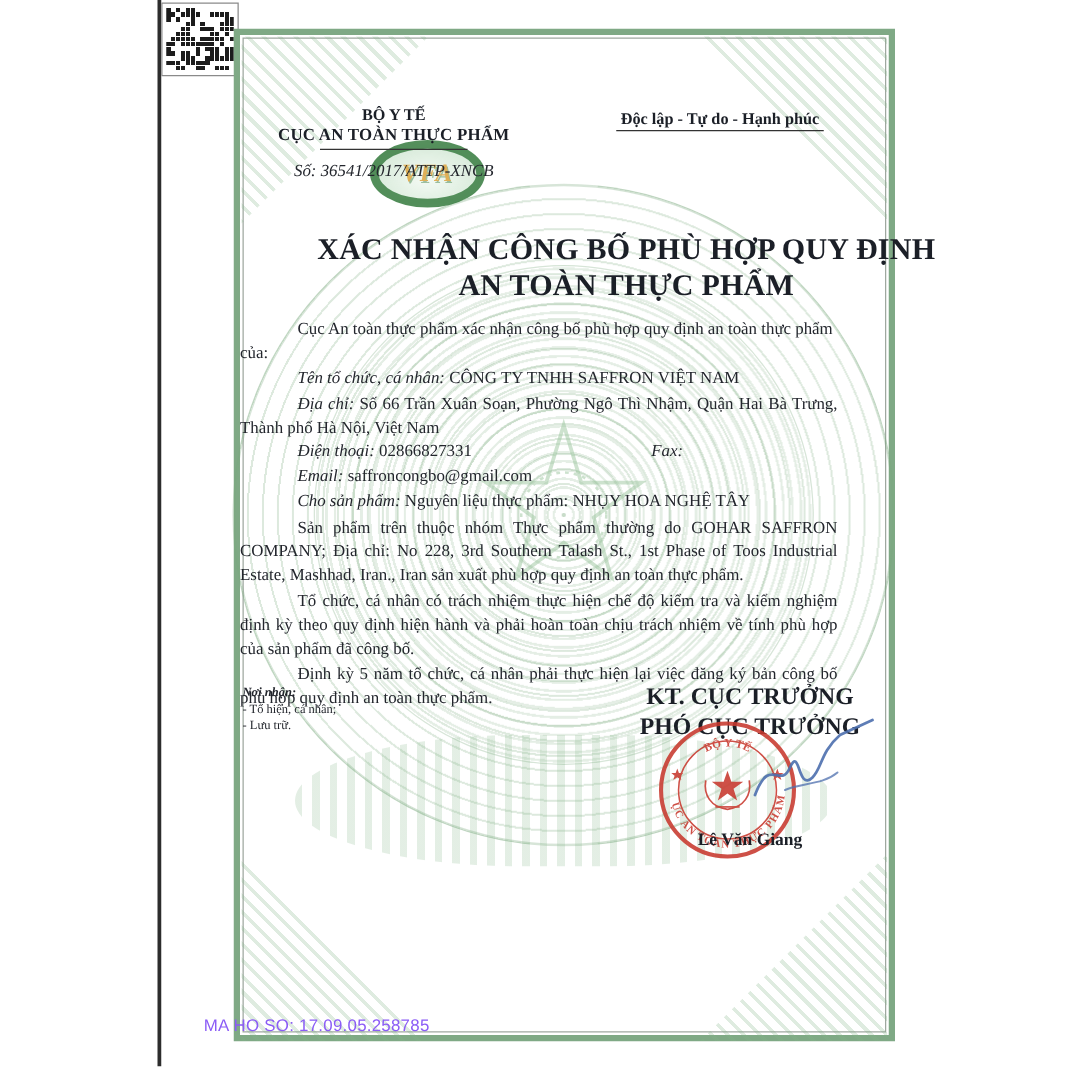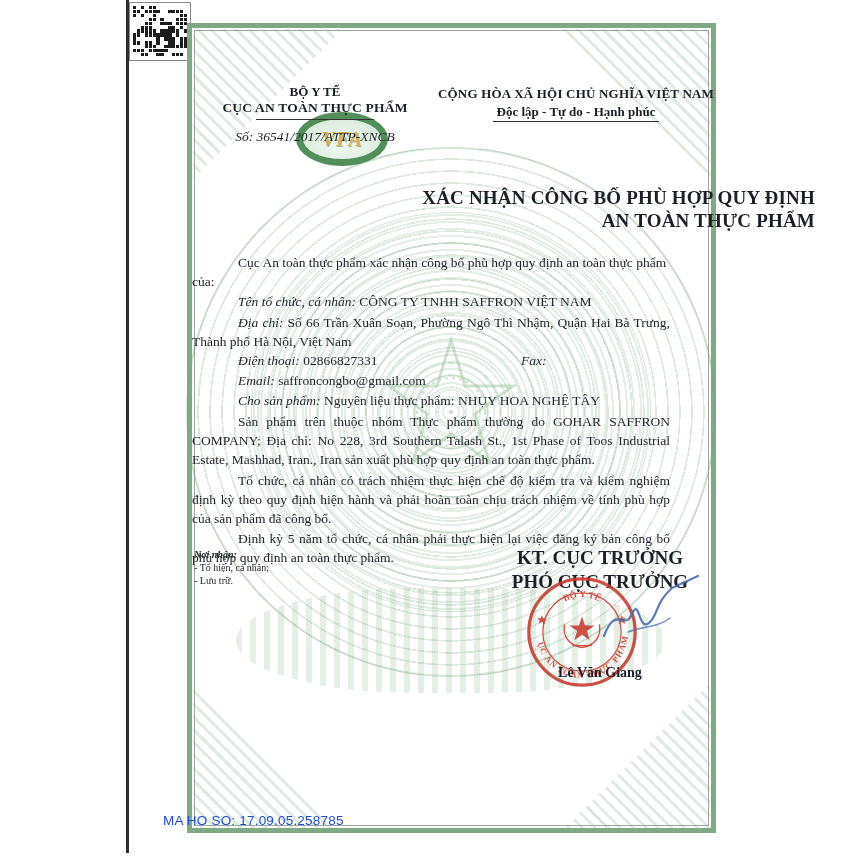--- a/index.html
+++ b/index.html
@@ -49,22 +49,22 @@
   .vfa-logo span { font-weight:bold; font-style:italic; font-size:20px; color:#dda43e; opacity:.85;
     text-shadow:1px 1px 0 rgba(44,115,52,.5); letter-spacing:1px;font-family:Liberation Serif, serif; }
 
   .hdr-right { position:absolute; left:430px; top:86px; width:292px; text-align:center; z-index:3; }
   .hdr-right .country { font-weight:bold; font-size:13px; color:#1b1f27; letter-spacing:.2px; }
   .hdr-right .motto { display:inline-block; font-weight:bold; font-size:13px; color:#1b1f27;
     border-bottom:1.5px solid #333; padding:0 4px 1px 4px; margin-top:0; }
   .hdr-right .dateline { margin-top:15px; font-weight:bold; font-style:italic; font-size:13px; color:#23262d; }
 
   
-  .doc-title { position:absolute; left:187px; top:186px; width:628px; text-align:right; z-index:3;
-    font-weight:bold; font-size:19px; line-height:1.22; color:#1b1f27; letter-spacing:.2px; }
+  .doc-title { position:absolute; left:187px; top:186px; width:628px; text-align:center; z-index:3;
+    font-weight:bold; font-size:24px; line-height:1.22; color:#1b1f27; letter-spacing:.2px; }
 
   
   .body-text { position:absolute; left:192px; top:254px; width:478px; z-index:3;
     font-size:13.5px; line-height:1.4; color:#23262d; }
   .body-text p { margin:0 0 1px 0; text-indent:46px; }
   .body-text p.just { text-align:justify; margin-top:2px; }
   .ital { font-style:italic; }
   .phone-row { position:relative; }
   .phone-row .fax { position:absolute; left:283px; top:0; font-style:italic; }
 
@@ -73,21 +73,21 @@
   .recipients .cap { font-weight:bold; font-style:italic; }
   .sign-block { position:absolute; left:478px; top:546px; width:244px; text-align:center; z-index:3; }
   .sign-block .t { font-weight:bold; font-size:19px; color:#1b1f27; line-height:1.25; }
   .stamp { position:absolute; left:524px; top:574px; z-index:3; }
   .signature { position:absolute; left:598px; top:574px; z-index:4; }
   .signer-name { position:absolute; left:478px; top:665px; width:244px; text-align:center; z-index:4;
     font-weight:bold; font-size:14px; color:#1b1f27; }
 
   
   .file-code { position:absolute; left:163px; top:813px; z-index:5;
-    font-family:"Liberation Sans","DejaVu Sans",sans-serif; font-size:13.5px; color:#1d4ed8; letter-spacing:.2px; }
+    font-family:"Liberation Sans","DejaVu Sans",sans-serif; font-size:13.5px; color:#8b5cf6; letter-spacing:.2px; }
 </style>
 </head>
 <body>
 
 <div class="page">
 
   <div class="black-rule"></div>
 
   <div class="qr-box">
     <svg id="qr-svg" width="54" height="51" shape-rendering="crispEdges">
@@ -217,21 +217,20 @@
     <div class="l1">BỘ Y TẾ</div>
     <div class="l2">CỤC AN TOÀN THỰC PHẨM</div>
     <div class="rule"></div>
     <div class="num">
       <span>Số:</span>
       <span>36541/2017/ATTP-XNCB</span>
     </div>
   </div>
 
   <div class="hdr-right">
-    <div class="country">CỘNG HÒA XÃ HỘI CHỦ NGHĨA VIỆT NAM</div>
     <div><span class="motto">Độc lập - Tự do - Hạnh phúc</span></div>
   </div>
 
   <div class="doc-title">
     <div>XÁC NHẬN CÔNG BỐ PHÙ HỢP QUY ĐỊNH</div>
     <div>AN TOÀN THỰC PHẨM</div>
   </div>
 
   <div class="body-text">
     <p>Cục An toàn thực phẩm xác nhận công bố phù hợp quy định an toàn thực phẩm của:</p>

